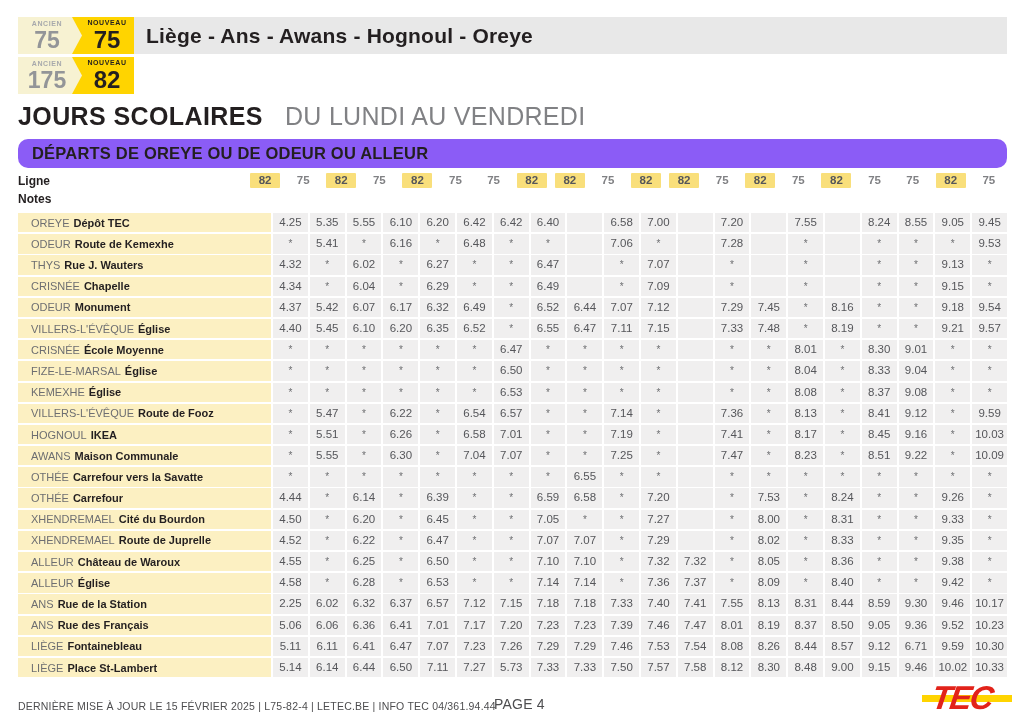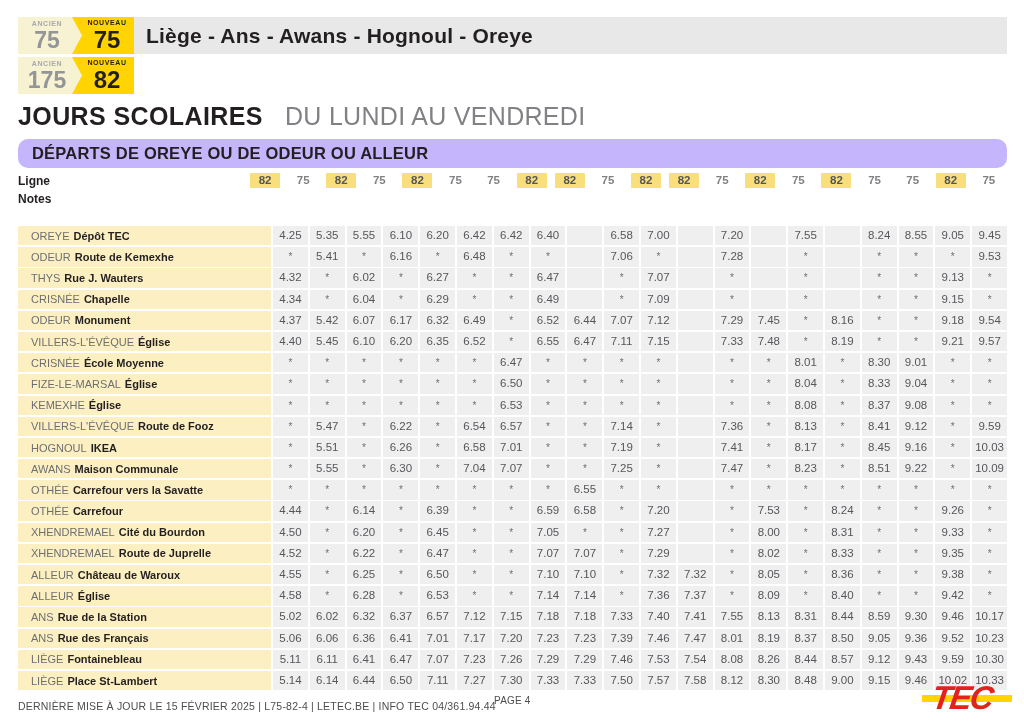--- a/index.html
+++ b/index.html
@@ -22,44 +22,44 @@
   .badge-new .num{color:#231F20;font-size:24px;font-weight:800;line-height:1;margin-top:2px;}
   .route-title{flex:1;background:#E8E8E8;display:flex;align-items:center;
                padding-left:12px;font-size:21px;font-weight:bold;color:#231F20;letter-spacing:.2px;}
 
   
   .section-head{position:absolute;top:102px;left:18px;display:flex;align-items:center;}
   .jours{font-size:25px;font-weight:800;color:#231F20;letter-spacing:.4px;}
   .sub{font-size:25px;color:#808184;margin-left:22px;letter-spacing:.3px;}
 
   
-  .banner{position:absolute;top:139px;left:18px;width:989px;height:29px;background:#c4b5fd;
+  .banner{position:absolute;top:139px;left:18px;width:989px;height:29px;background:#8b5cf6;
           border-radius:10px;line-height:29px;padding-left:14px;font-size:16.5px;font-weight:800;
           color:#231F20;box-sizing:border-box;letter-spacing:.2px;}
 
   
   .table{position:absolute;top:172px;left:18px;width:989px;}
   .ligne-row{display:flex;align-items:center;height:17px;margin-bottom:2px;}
-  .notes-row{display:flex;align-items:center;height:15px;margin-bottom:20px;}
+  .notes-row{display:flex;align-items:center;height:15px;margin-bottom:7px;}
   .rowlabel{width:227px;font-size:12px;font-weight:bold;color:#231F20;box-sizing:border-box;}
   .lcell{width:36.1px;margin-left:2px;text-align:center;font-size:11.5px;font-weight:bold;color:#808184;}
   .tag{display:inline-block;min-width:30px;line-height:15px;}
   .tag.hl{background:#F9DF7B;color:#55565A;border-radius:1px;}
   .trow{display:flex;height:19.35px;margin-bottom:1.85px;}
   .station{width:262px;background:#FCF0C2;display:flex;align-items:center;padding-left:13px;
            box-sizing:border-box;font-size:11px;white-space:nowrap;overflow:hidden;}
   .loc{color:#6D6E71;margin-right:4px;}
   .stop{font-weight:bold;color:#231F20;}
   .cell{width:36.1px;margin-left:2px;background:#F0EFEF;text-align:center;line-height:19.35px;
         font-size:11.5px;color:#55565A;}
   .cell.star{font-size:10px;color:#6D6E71;}
 
   
   .footer-info{position:absolute;left:18px;bottom:13px;font-size:10.5px;color:#4D4D4F;letter-spacing:.2px;}
-  .footer-page{position:absolute;left:494px;bottom:19px;font-size:10px;color:#4D4D4F;letter-spacing:.2px;}
+  .footer-page{position:absolute;left:494px;bottom:13px;font-size:14px;color:#4D4D4F;letter-spacing:.2px;}
   .tec-logo{position:absolute;right:12px;bottom:3px;width:90px;height:44px;}
   .tec-bar{position:absolute;top:17px;left:0;width:100%;height:7px;background:#FFD400;}
   .tec-text{position:absolute;top:1px;left:10px;font-size:33px;font-weight:800;font-style:italic;
             color:#E2231A;letter-spacing:-2px;transform:skewX(-8deg);}
 </style>
 </head>
 <body>
 
 <div class="page">
 
@@ -595,21 +595,21 @@
           <div class="cell star">*</div>
           <div class="cell star">*</div>
           <div class="cell">9.42</div>
           <div class="cell star">*</div>
         </div>
         <div class="trow">
           <div class="station">
             <span class="loc">ANS</span>
             <span class="stop">Rue de la Station</span>
           </div>
-          <div class="cell">5.02</div>
+          <div class="cell">2.25</div>
           <div class="cell">6.02</div>
           <div class="cell">6.32</div>
           <div class="cell">6.37</div>
           <div class="cell">6.57</div>
           <div class="cell">7.12</div>
           <div class="cell">7.15</div>
           <div class="cell">7.18</div>
           <div class="cell">7.18</div>
           <div class="cell">7.33</div>
           <div class="cell">7.40</div>
@@ -664,36 +664,36 @@
           <div class="cell">7.29</div>
           <div class="cell">7.29</div>
           <div class="cell">7.46</div>
           <div class="cell">7.53</div>
           <div class="cell">7.54</div>
           <div class="cell">8.08</div>
           <div class="cell">8.26</div>
           <div class="cell">8.44</div>
           <div class="cell">8.57</div>
           <div class="cell">9.12</div>
-          <div class="cell">9.43</div>
+          <div class="cell">6.71</div>
           <div class="cell">9.59</div>
           <div class="cell">10.30</div>
         </div>
         <div class="trow">
           <div class="station">
             <span class="loc">LIÈGE</span>
             <span class="stop">Place St-Lambert</span>
           </div>
           <div class="cell">5.14</div>
           <div class="cell">6.14</div>
           <div class="cell">6.44</div>
           <div class="cell">6.50</div>
           <div class="cell">7.11</div>
           <div class="cell">7.27</div>
-          <div class="cell">7.30</div>
+          <div class="cell">5.73</div>
           <div class="cell">7.33</div>
           <div class="cell">7.33</div>
           <div class="cell">7.50</div>
           <div class="cell">7.57</div>
           <div class="cell">7.58</div>
           <div class="cell">8.12</div>
           <div class="cell">8.30</div>
           <div class="cell">8.48</div>
           <div class="cell">9.00</div>
           <div class="cell">9.15</div>

